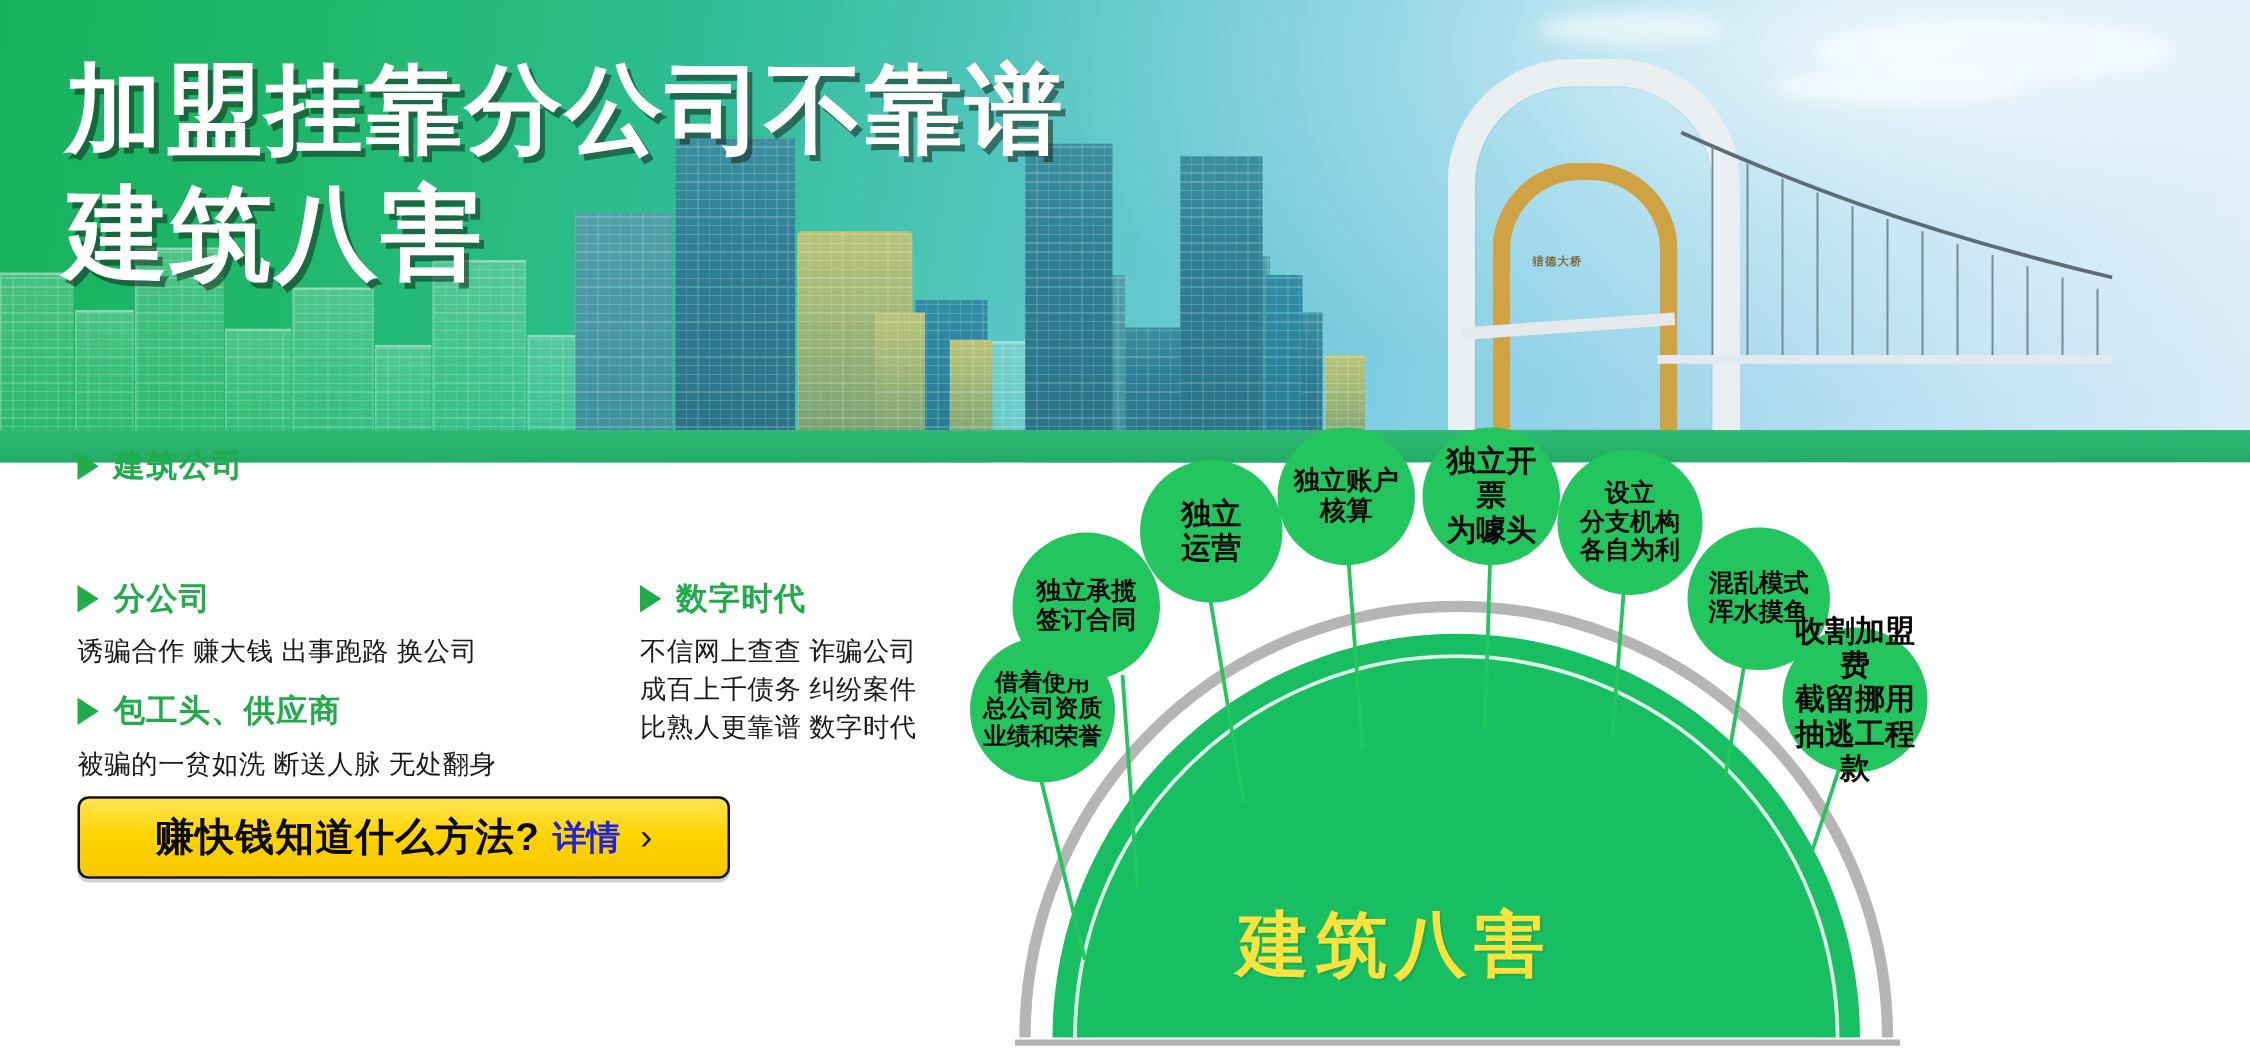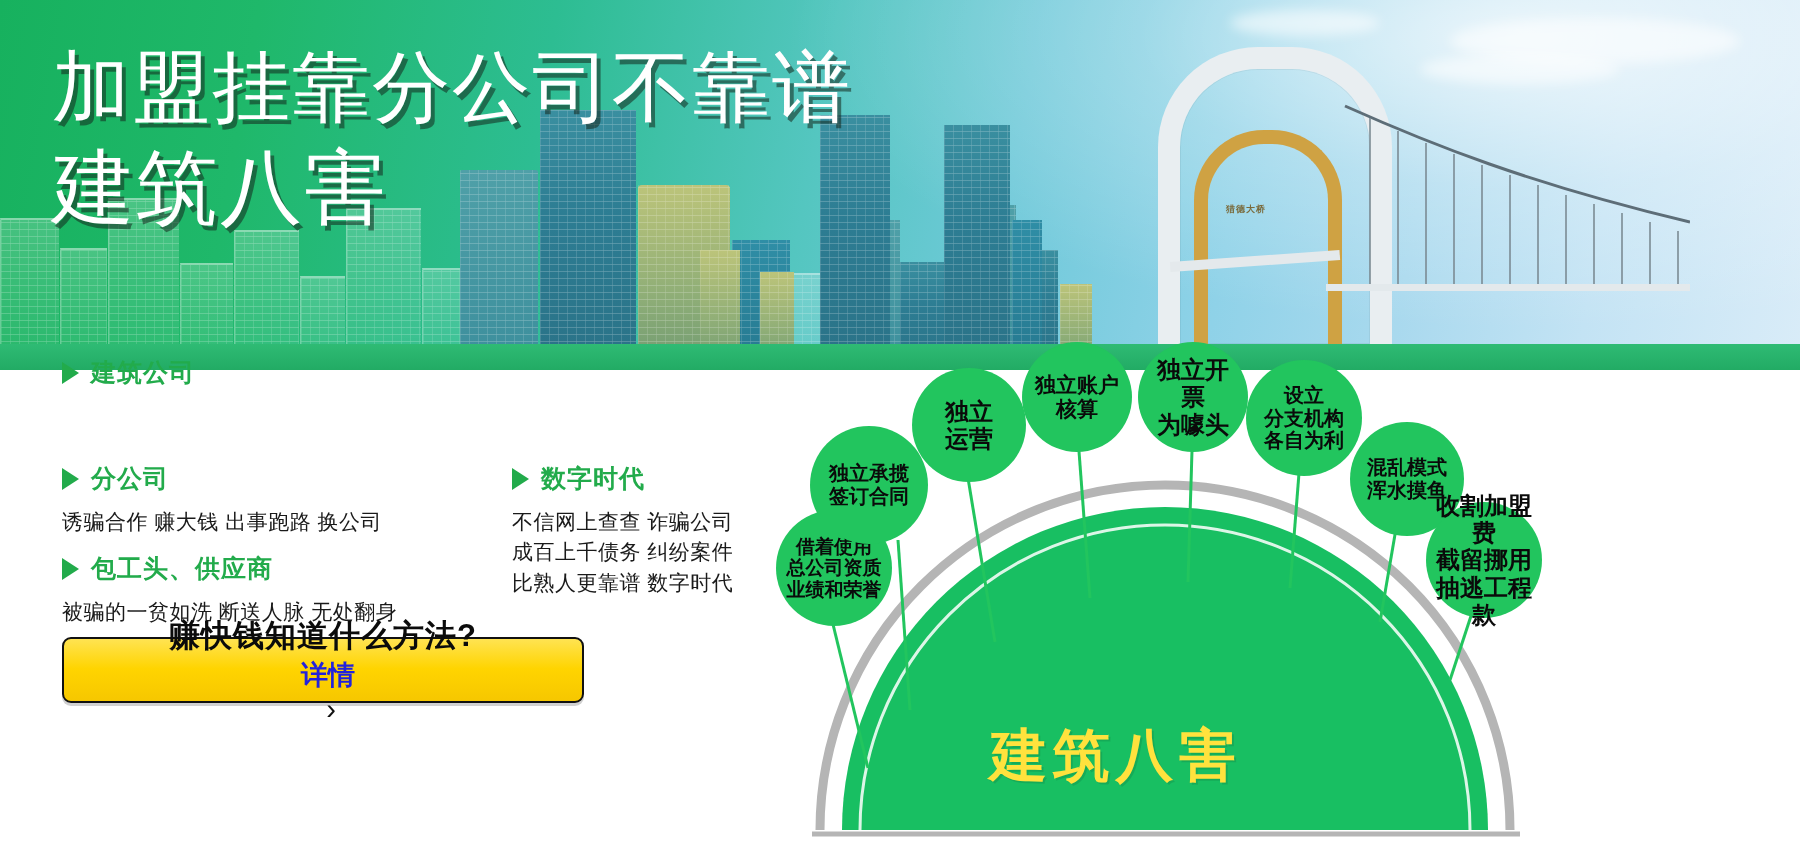--- a/index.html
+++ b/index.html
@@ -37,21 +37,21 @@
   .arch{position:absolute;left:0;bottom:0;width:250px;height:280px;}
   .arch-outer{position:absolute;left:28px;bottom:0;width:190px;height:275px;
        border:22px solid #e9eef1;border-bottom:none;border-radius:100px 100px 0 0;
        background:transparent;box-shadow:inset 0 0 0 1px rgba(0,0,0,.05);}
   .arch-inner{position:absolute;left:64px;bottom:0;width:120px;height:200px;
        border:14px solid #cfa243;border-bottom:none;border-radius:70px 70px 0 0;background:transparent;}
   .arch-deck{position:absolute;left:40px;bottom:78px;width:170px;height:10px;background:#e4e9ec;transform:rotate(-4deg);}
 
   
   .hero-text{position:absolute;left:52px;top:48px;z-index:6;}
-  .hl{font-family:"Liberation Sans","DejaVu Sans",sans-serif;font-weight:400;color:#ffffff;
+  .hl{font-family:"Liberation Sans","DejaVu Sans",sans-serif;font-weight:700;color:#ffffff;
       letter-spacing:2px;line-height:1.02;
       text-shadow:4px 5px 0 rgba(20,40,30,.55);}
   .hl1{font-size:78px;}
   .hl2{font-size:82px;margin-top:18px;}
 
   
   .left{position:absolute;left:0;top:370px;width:790px;height:528px;}
   .sec{position:absolute;}
   .sec-head{display:flex;align-items:center;gap:12px;}
   .tri{width:0;height:0;border-left:17px solid #22ab4b;border-top:11px solid transparent;border-bottom:11px solid transparent;flex:0 0 auto;}
@@ -61,21 +61,21 @@
 
   .s1{left:62px;top:-14px;}
   .s2{left:62px;top:92px;}
   .s3{left:62px;top:182px;}
   .s4{left:512px;top:92px;}
   .s4 .sec-body{line-height:1.45;}
 
   .cta{position:absolute;left:62px;top:267px;width:518px;height:62px;
        background:linear-gradient(180deg,#ffe352 0%,#ffd400 48%,#f6c700 100%);
        border:2px solid #111;border-radius:9px;display:flex;align-items:center;justify-content:center;
-       box-shadow:0 3px 0 rgba(0,0,0,.18);cursor:pointer;flex-direction:column;}
+       box-shadow:0 3px 0 rgba(0,0,0,.18);cursor:pointer;}
   .cta-main{font-size:31px;font-weight:700;color:#0b0b0b;letter-spacing:1px;}
   .cta-link{font-size:27px;font-weight:700;color:#2222dd;margin-left:10px;}
   .cta-chev{font-size:29px;color:#111;margin-left:16px;font-weight:400;}
 
   
   .diagram{position:absolute;left:790px;top:330px;width:1010px;height:514px;}
   .diagram svg{position:absolute;left:0;top:0;}
   .bub{position:absolute;border-radius:50%;background:#22c55e;
        display:flex;align-items:center;justify-content:center;text-align:center;
        color:#0a0a0a;font-weight:700;line-height:1.14;z-index:4;}
@@ -290,21 +290,21 @@
       </span>
     </div>
 
     <div class="bub" style="left:122px;top:38px;width:114px;height:114px;font-size:24px;">
       <span>
         <span>独立</span>
         <span>运营</span>
       </span>
     </div>
 
-    <div class="bub" style="left:232px;top:12px;width:110px;height:110px;font-size:21px;">
+    <div class="bub" style="left:232px;top:12px;width:110px;height:110px;font-size:21px;font-family:Liberation Serif, serif;">
       <span>
         <span>独立账户</span>
         <span>核算</span>
       </span>
     </div>
 
     <div class="bub" style="left:348px;top:12px;width:110px;height:110px;font-size:24px;">
       <span>
         <span>独立开票</span>
         <span>为噱头</span>

